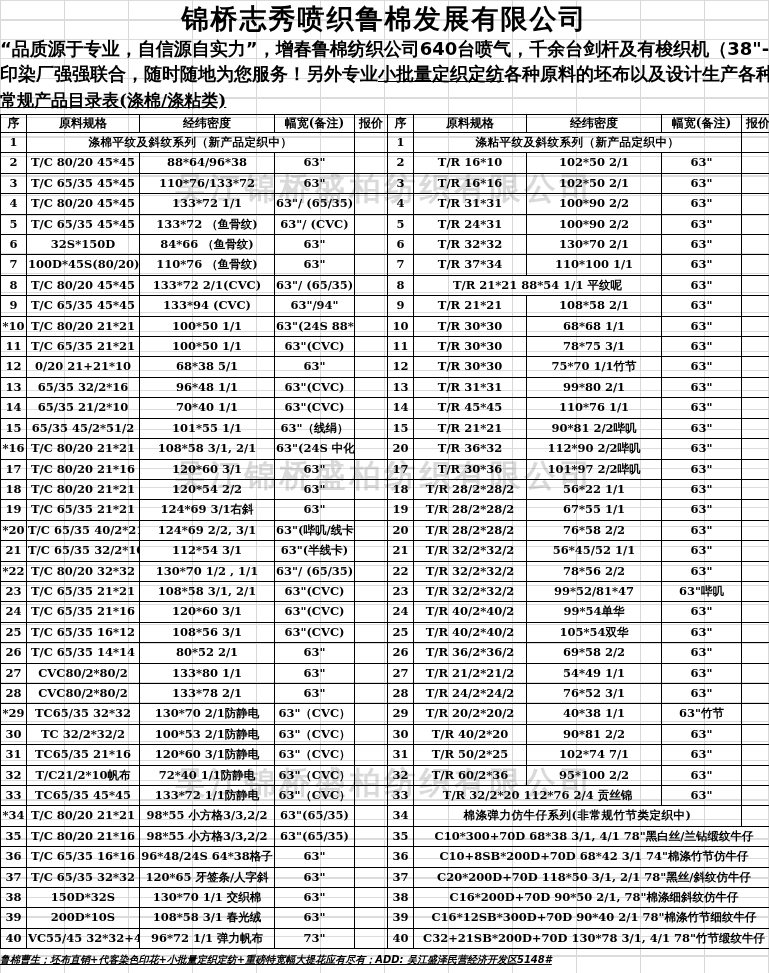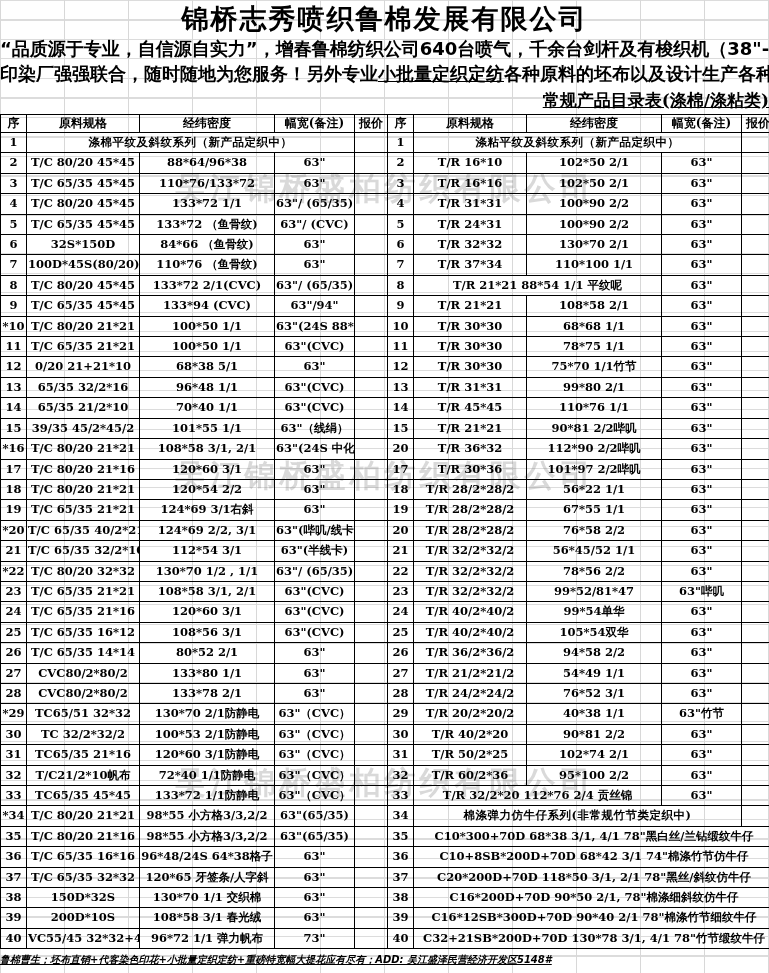--- a/index.html
+++ b/index.html
@@ -65,21 +65,21 @@
     text-align: center;
     font-size: 18px;
     font-weight: 700;
     line-height: 25px;
     height: 25px;
     white-space: nowrap;
     font-family: "DejaVu Sans", sans-serif;
   }
   .hdr-line .u { text-decoration: underline; }
   .hdr-sub {
-    text-align: right;
+    text-align: left;
     font-size: 17px;
     font-weight: 700;
     line-height: 28px;
     height: 28px;
     text-decoration: underline;
     font-family: "DejaVu Serif", serif;
   }
 
   
   table.cat {
@@ -297,21 +297,21 @@
           <td></td>
         </tr>
         <tr>
           <td class="seq">11</td>
           <td>T/C 65/35 21*21</td>
           <td>100*50 1/1</td>
           <td>63"(CVC)</td>
           <td></td>
           <td class="seq">11</td>
           <td>T/R 30*30</td>
-          <td>78*75 1/1</td>
+          <td>78*75 3/1</td>
           <td>63"</td>
           <td></td>
         </tr>
         <tr>
           <td class="seq">12</td>
           <td>0/20  21+21*10</td>
           <td>68*38  5/1</td>
           <td>63"</td>
           <td></td>
           <td class="seq">12</td>
@@ -339,21 +339,21 @@
           <td>63"(CVC)</td>
           <td></td>
           <td class="seq">14</td>
           <td>T/R 45*45</td>
           <td>110*76 1/1</td>
           <td>63"</td>
           <td></td>
         </tr>
         <tr>
           <td class="seq">15</td>
-          <td>39/35  45/2*45/2</td>
+          <td>65/35  45/2*51/2</td>
           <td>101*55  1/1</td>
           <td>63"（线绢）</td>
           <td></td>
           <td class="seq">15</td>
           <td>T/R 21*21</td>
           <td>90*81 2/2哔叽</td>
           <td>63"</td>
           <td></td>
         </tr>
         <tr>
@@ -477,21 +477,21 @@
           <td></td>
         </tr>
         <tr>
           <td class="seq">26</td>
           <td>T/C 65/35 14*14</td>
           <td>80*52  2/1</td>
           <td>63"</td>
           <td></td>
           <td class="seq">26</td>
           <td>T/R 36/2*36/2</td>
-          <td>94*58 2/2</td>
+          <td>69*58 2/2</td>
           <td>63"</td>
           <td></td>
         </tr>
         <tr>
           <td class="seq">27</td>
           <td>CVC80/2*80/2</td>
           <td>133*80  1/1</td>
           <td>63"</td>
           <td></td>
           <td class="seq">27</td>
@@ -507,21 +507,21 @@
           <td>63"</td>
           <td></td>
           <td class="seq">28</td>
           <td>T/R 24/2*24/2</td>
           <td>76*52 3/1</td>
           <td>63"</td>
           <td></td>
         </tr>
         <tr>
           <td class="seq">*29</td>
-          <td>TC65/51  32*32</td>
+          <td>TC65/35  32*32</td>
           <td>130*70  2/1防静电</td>
           <td>63"（CVC）</td>
           <td></td>
           <td class="seq">29</td>
           <td>T/R 20/2*20/2</td>
           <td>40*38 1/1</td>
           <td>63"竹节</td>
           <td></td>
         </tr>
         <tr>
@@ -537,21 +537,21 @@
           <td></td>
         </tr>
         <tr>
           <td class="seq">31</td>
           <td>TC65/35  21*16</td>
           <td>120*60  3/1防静电</td>
           <td>63"（CVC）</td>
           <td></td>
           <td class="seq">31</td>
           <td>T/R 50/2*25</td>
-          <td>102*74 2/1</td>
+          <td>102*74 7/1</td>
           <td>63"</td>
           <td></td>
         </tr>
         <tr>
           <td class="seq">32</td>
           <td>T/C21/2*10帆布</td>
           <td>72*40  1/1防静电</td>
           <td>63"（CVC）</td>
           <td></td>
           <td class="seq">32</td>

